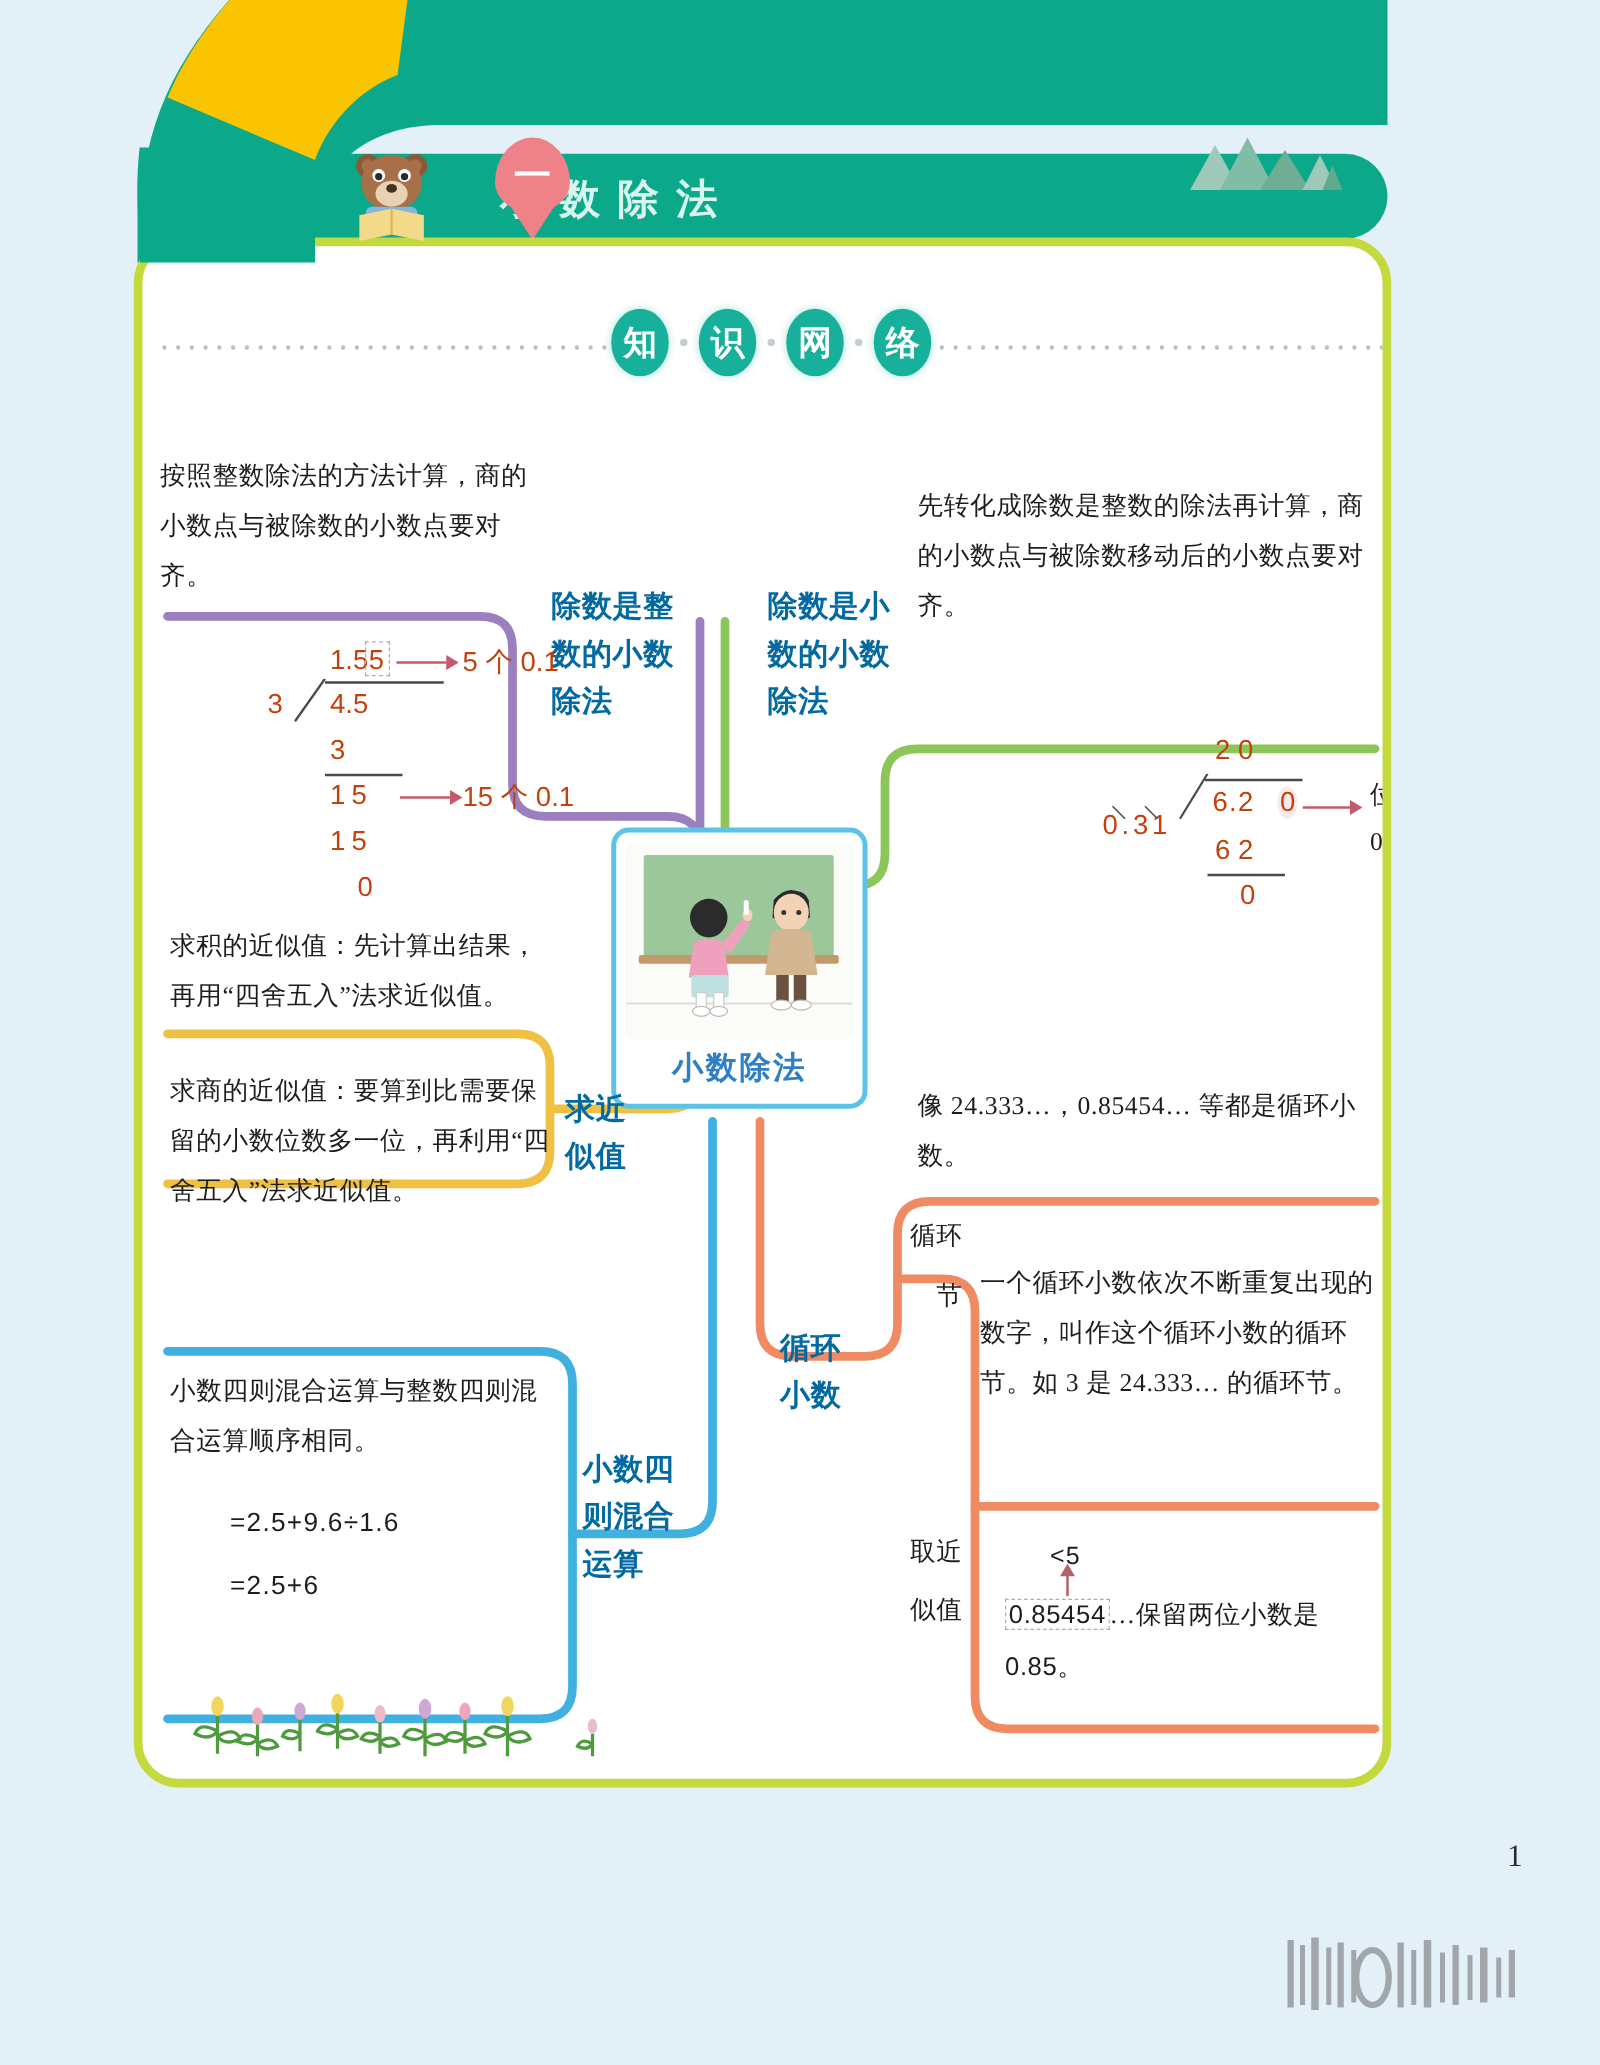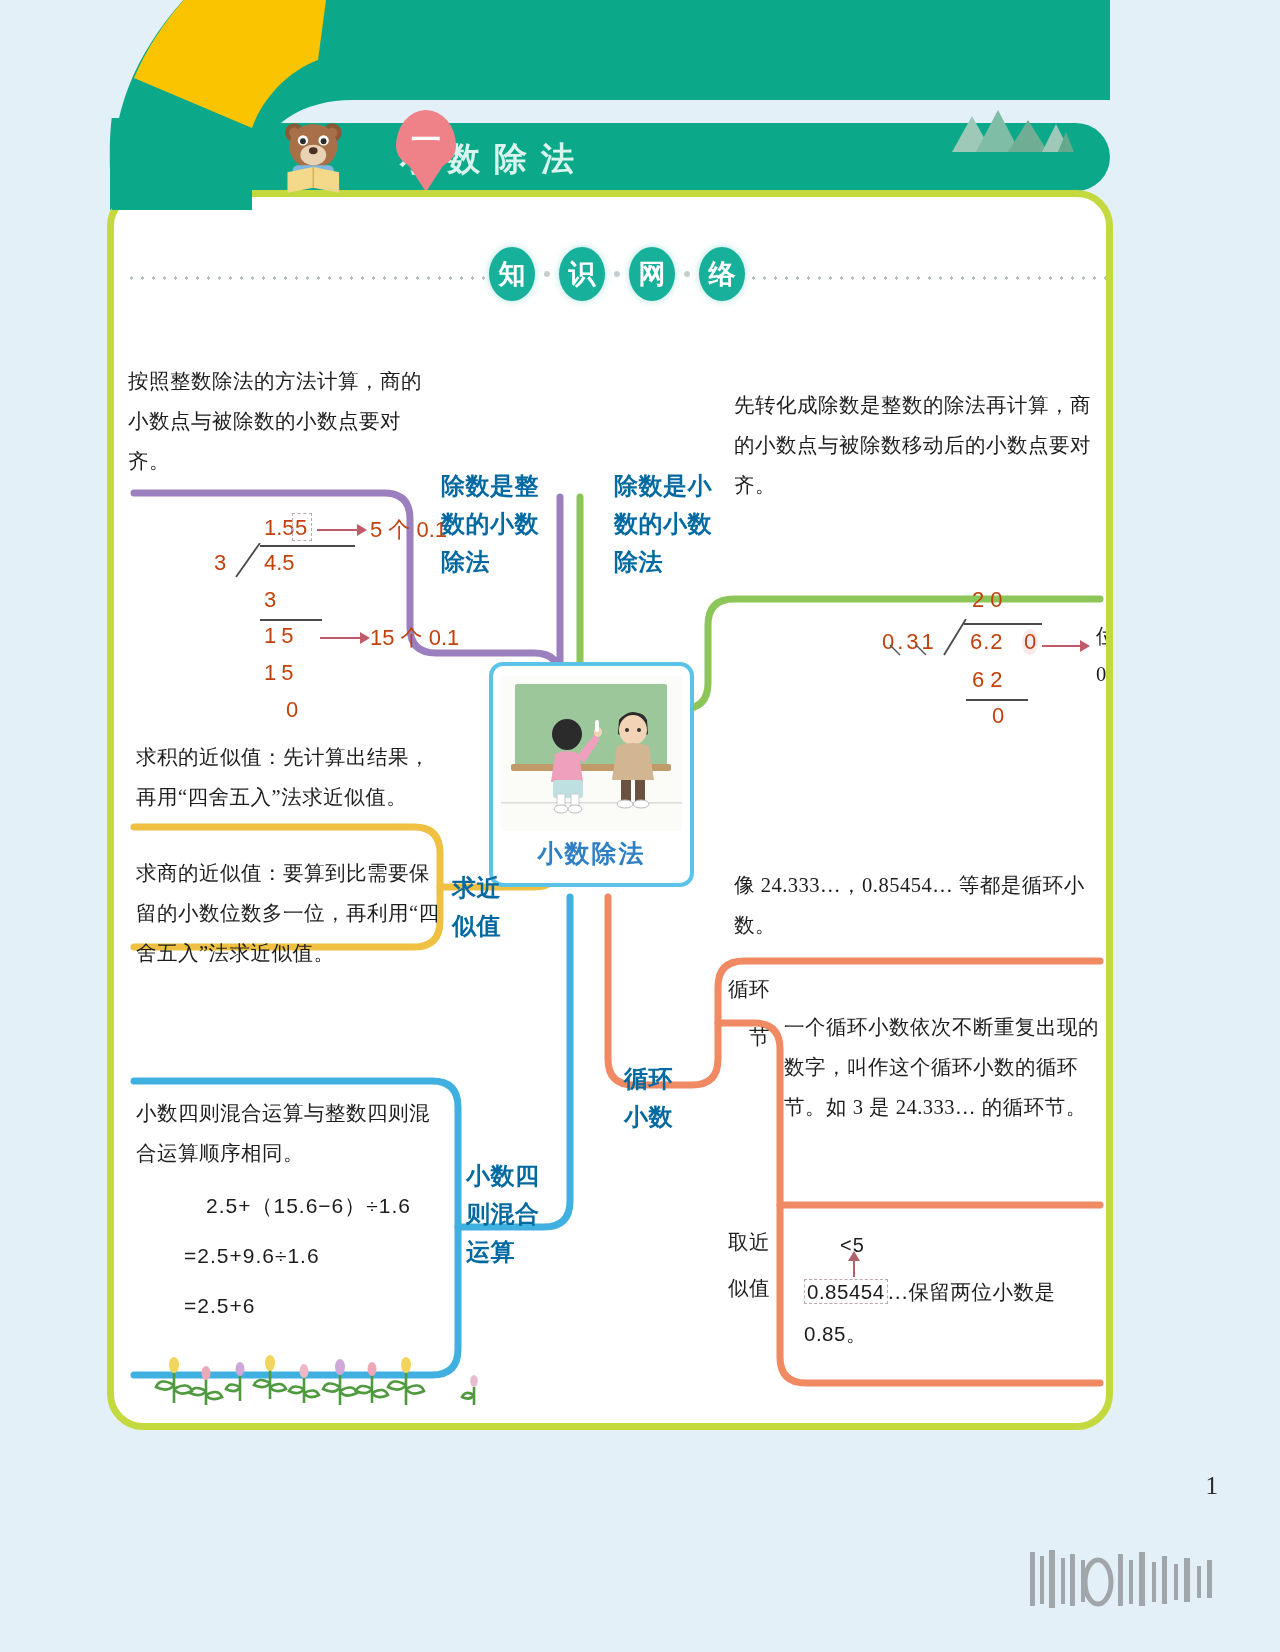--- a/index.html
+++ b/index.html
@@ -254,21 +254,21 @@
 
     <div class="lbl" style="left:500px; top:270px; width:110px;">除数是小数的小数除法</div>
     <div class="tx" style="left:620px; top:188px; width:368px;">先转化成除数是整数的除法再计算，商的小数点与被除数移动后的小数点要对齐。</div>
 
     <div style="position:absolute; left:660px; top:390px; width:340px; height:150px;">
       <div class="ld" style="left:198px; top:0px;">2 0</div>
       <div class="rule" style="left:190px; top:36px; width:78px;"></div>
       <svg style="position:absolute; left:168px; top:32px;" width="30" height="38">
         <path d="M2 36 L24 0" stroke="#4a4a4a" stroke-width="1.8" fill="none"></path>
       </svg>
-      <div class="ld" style="left:108px; top:42px; letter-spacing:3px;">0.31</div>
+      <div class="ld" style="left:108px; top:60px; letter-spacing:3px;">0.31</div>
       <svg style="position:absolute; left:112px; top:40px;" width="62" height="30">
         <path d="M4 18 L14 28" stroke="#555" stroke-width="1.4"></path>
         <path d="M30 18 L40 28" stroke="#555" stroke-width="1.4"></path>
       </svg>
       <div class="ld" style="left:196px; top:42px; letter-spacing:1px;">6.2</div>
       <span class="ld red" style="position:absolute; left:248px; top:42px; background:#fbeaec; border-radius:50%; padding:0 2px;">0</span>
       <svg style="position:absolute; left:268px; top:50px;" width="48" height="18">
         <line x1="0" y1="9" x2="38" y2="9" stroke="#c25a6a" stroke-width="2"></line>
         <polygon points="38,3 48,9 38,15" fill="#c25a6a"></polygon>
       </svg>
@@ -314,21 +314,20 @@
       <div class="cc-title">小数除法</div>
     </div>
 
     <div class="tx" style="left:22px; top:540px; width:310px;">求积的近似值：先计算出结果，再用“四舍五入”法求近似值。</div>
     <div class="tx" style="left:22px; top:656px; width:310px;">求商的近似值：要算到比需要保留的小数位数多一位，再利用“四舍五入”法求近似值。</div>
     <div class="lbl" style="left:338px; top:672px; width:70px;">求近似值</div>
 
     <div class="tx" style="left:22px; top:896px; width:310px;">小数四则混合运算与整数四则混合运算顺序相同。</div>
     <div class="lbl" style="left:352px; top:960px; width:80px;">小数四则混合运算</div>
     <div style="position:absolute; left:70px; top:990px; width:270px;">
-      <div class="calc" style="position:relative; left:22px;">2.5+（15.6−6）÷1.6</div>
       <div class="calc" style="position:relative; top:13px;">=2.5+9.6÷1.6</div>
       <div class="calc" style="position:relative; top:26px;">=2.5+6</div>
     </div>
 
     <div class="tx" style="left:620px; top:668px; width:372px;">像 24.333…，0.85454… 等都是循环小数。</div>
     <div class="lbl" style="left:510px; top:828px; width:60px;margin-top:35px;">循环小数</div>
 
     <div class="tx" style="left:614px; top:768px; width:42px; line-height:48px;text-align:right;">循环节</div>
     <div class="tx" style="left:670px; top:810px; width:322px;">一个循环小数依次不断重复出现的数字，叫作这个循环小数的循环节。如 3 是 24.333… 的循环节。</div>
 

